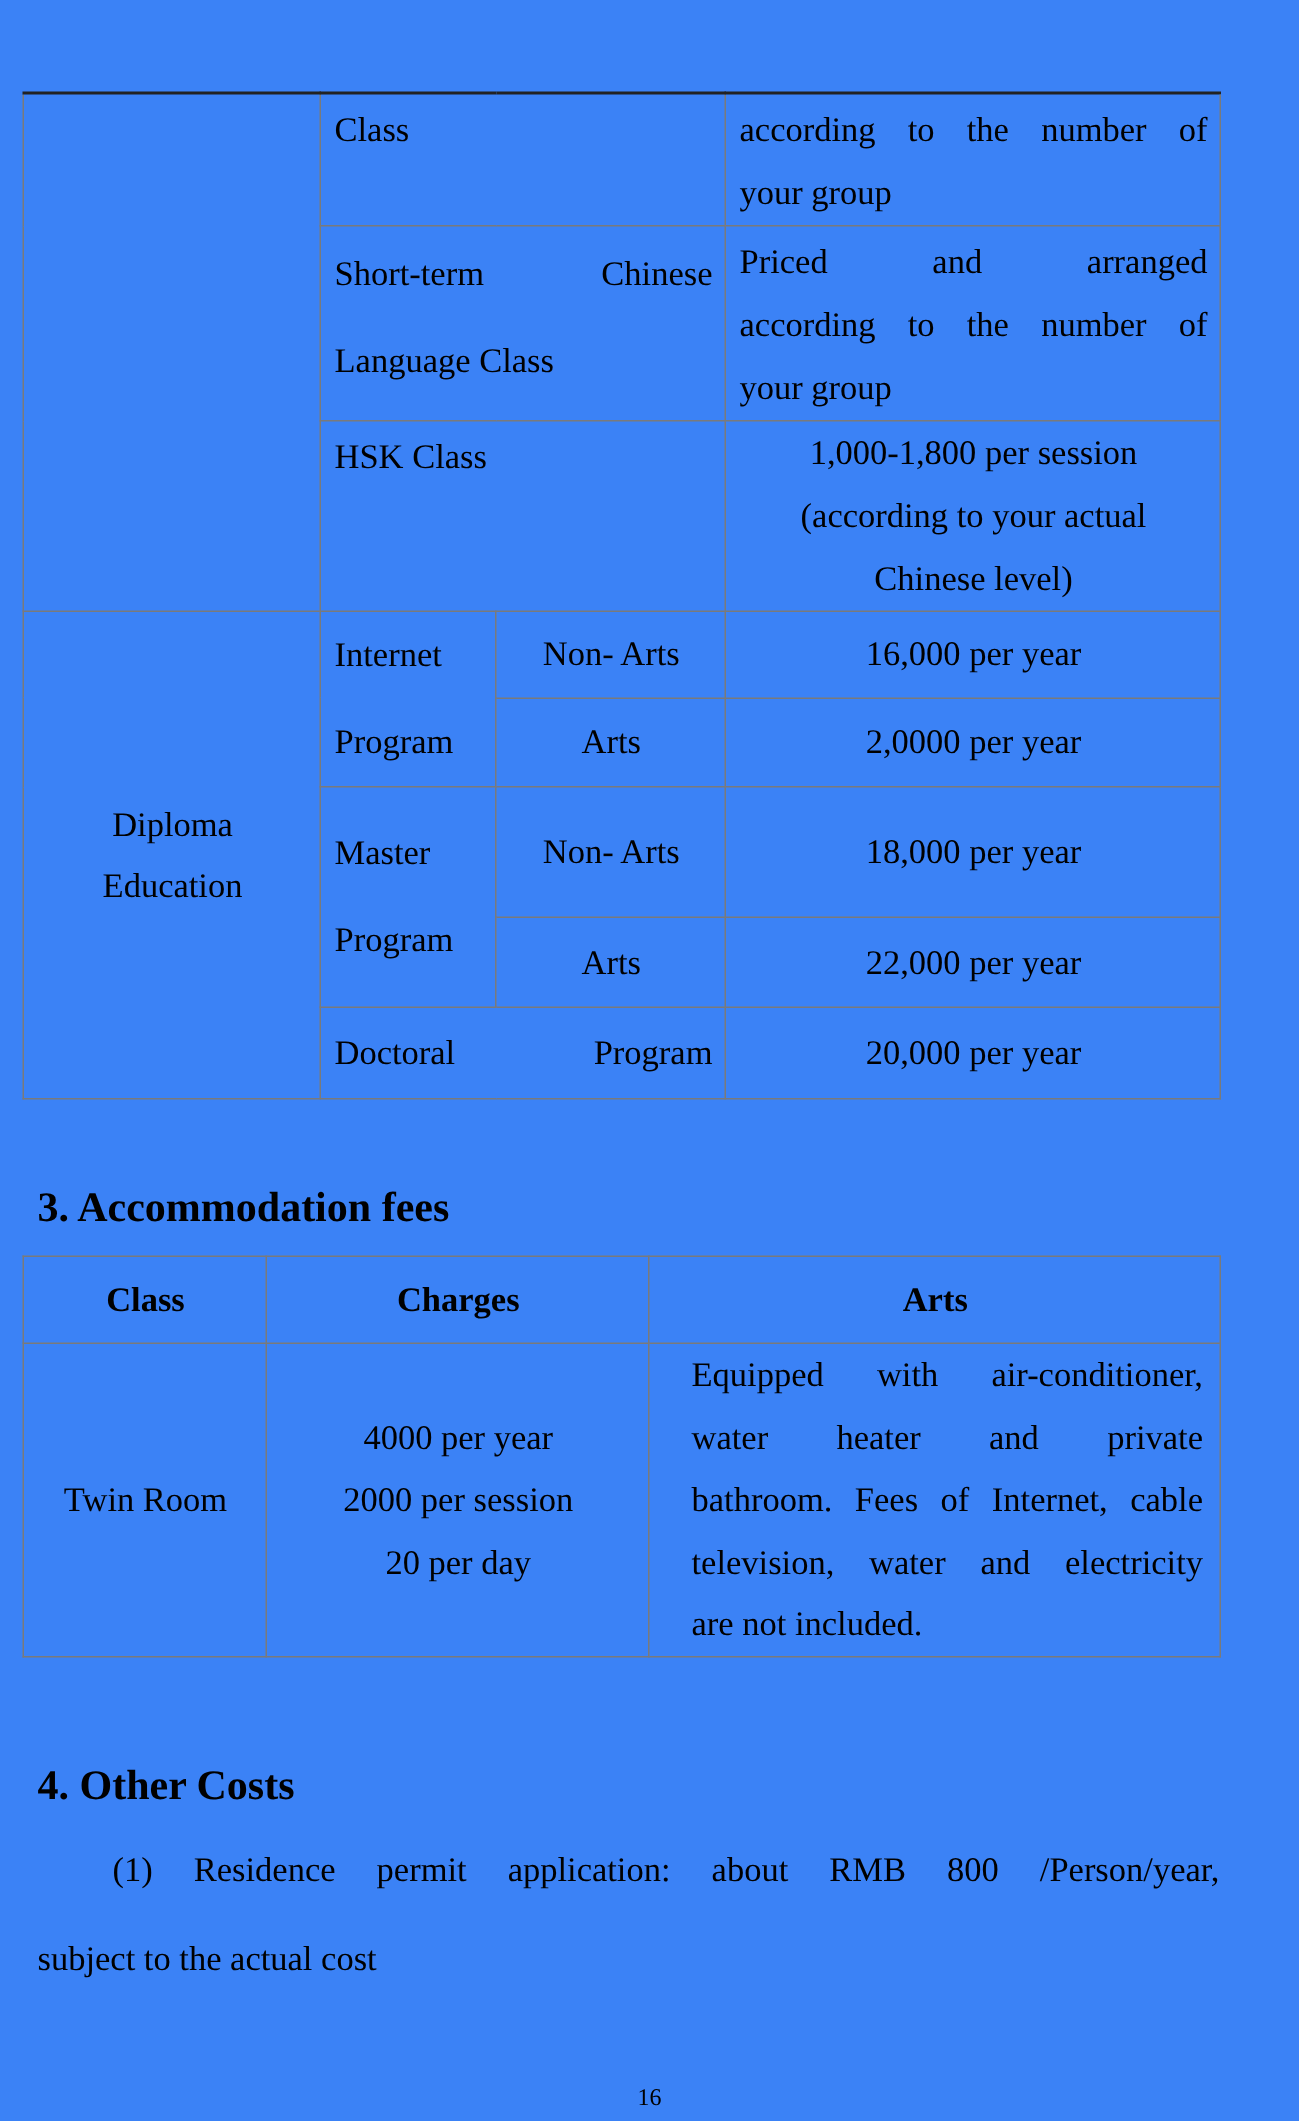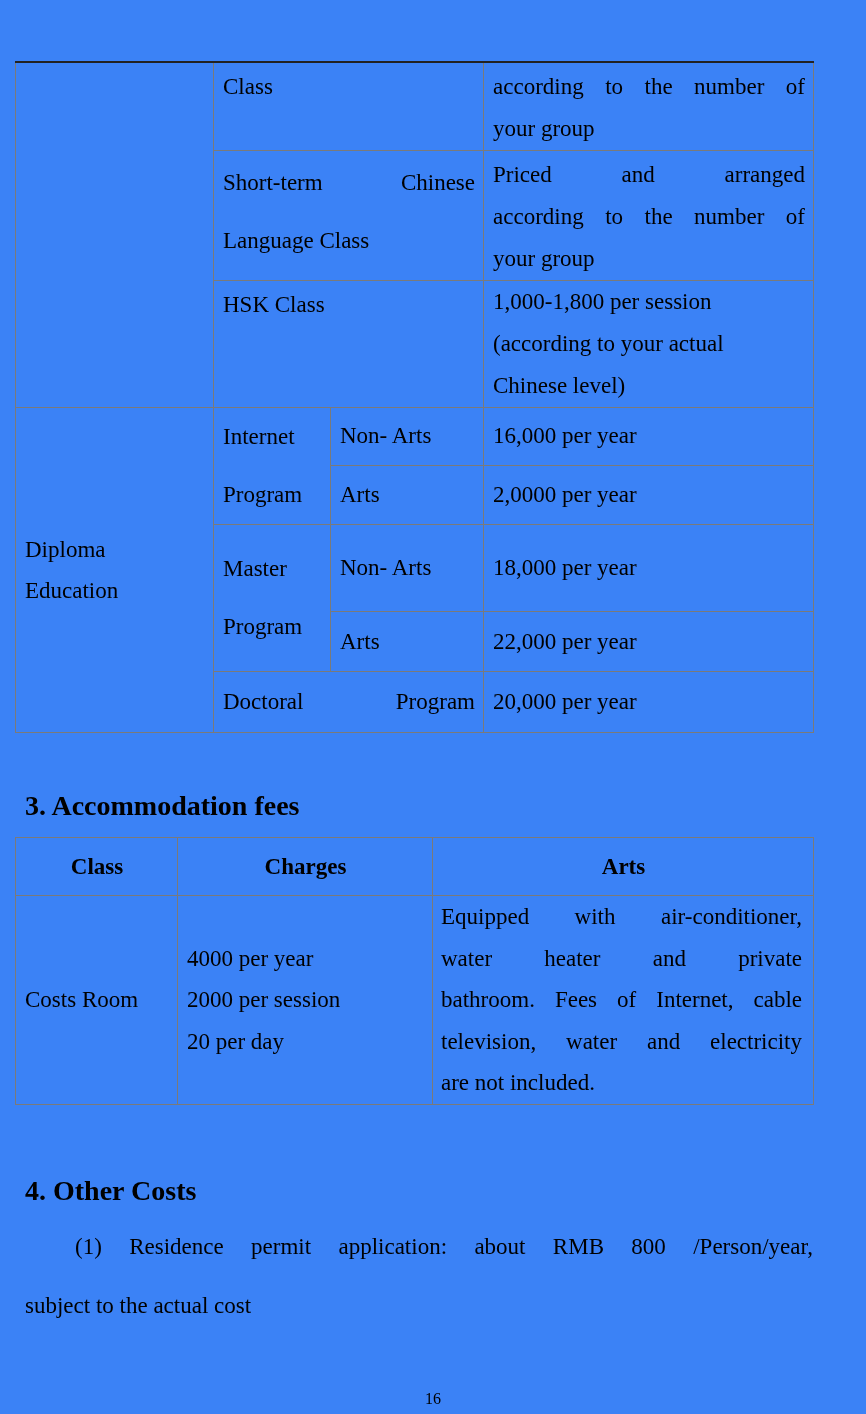--- a/index.html
+++ b/index.html
@@ -13,21 +13,21 @@
   td {
     border:1.5px solid #7a7a7a; box-sizing:border-box;
     padding:0 8px 0 9px; vertical-align:middle; line-height:42px;
     overflow:hidden;
   }
   .t1 { left:15px; top:61px; width:798px; border-top:2.5px solid #222222; }
   .t2 { left:15px; top:837px; width:798px; }
   
   .jl { text-align:justify; text-align-last:justify; }   
   .ll { text-align:left; }                               
-  .cl { }                             
+  .cl { text-align:center; }                             
   .va-t { vertical-align:top; padding-top:3px; }
   .lh58 { line-height:58px; }
   .lh41 { line-height:41px; }
   .lh415 { line-height:41.5px; }
   .doctoral-cell { text-align:justify; text-align-last:justify; padding-right:8px; }
   .hd { font-weight:bold; text-align:center; }
   .heading {
     position:absolute; left:25px; font-weight:bold; font-size:28px;
     line-height:30px; white-space:nowrap;
   }
@@ -154,28 +154,28 @@
         </td>
         <td class="hd">
           <span>Charges</span>
         </td>
         <td class="hd">
           <span>Arts</span>
         </td>
       </tr>
       <tr>
         <td class="cl" style="height:207px">
-          <span>Costs Room</span>
+          <span>Twin Room</span>
         </td>
         <td class="lh415">
           <div class="cl">4000 per year</div>
           <div class="cl">2000 per session</div>
           <div class="cl">20 per day</div>
         </td>
-        <td class="lh415" style="padding:0 11px 0 8px">
+        <td class="lh415" style="padding:0 11px 0 28px">
           <div class="jl">Equipped with air-conditioner,</div>
           <div class="jl">water heater and private</div>
           <div class="jl">bathroom. Fees of Internet, cable</div>
           <div class="jl">television, water and electricity</div>
           <div class="ll">are not included.</div>
         </td>
       </tr>
     </tbody>
   </table>
 

